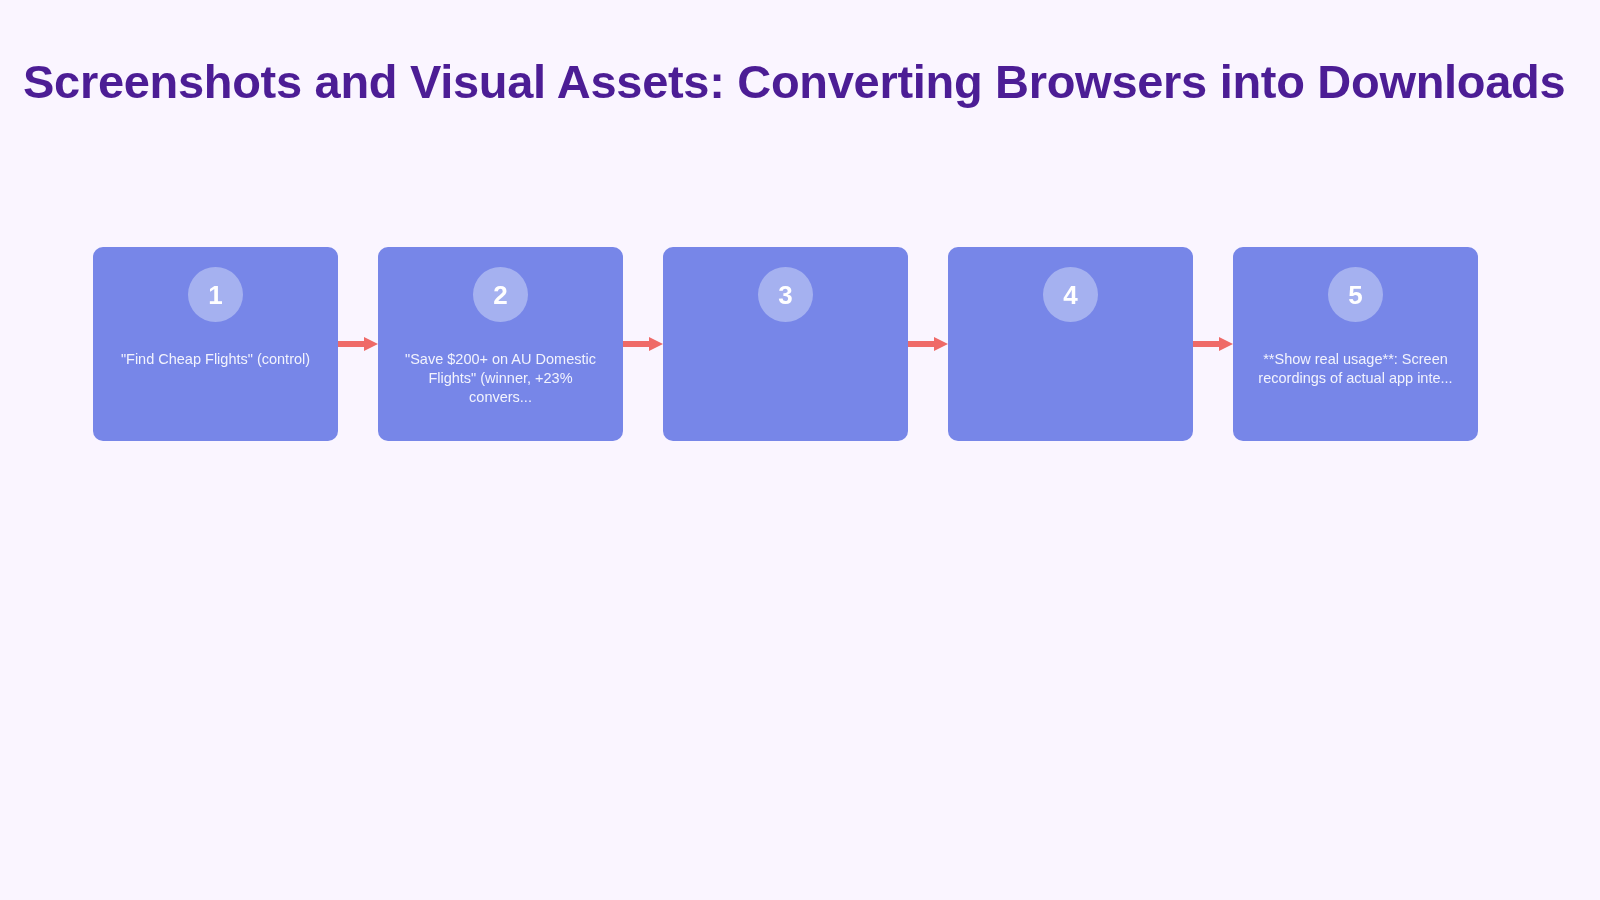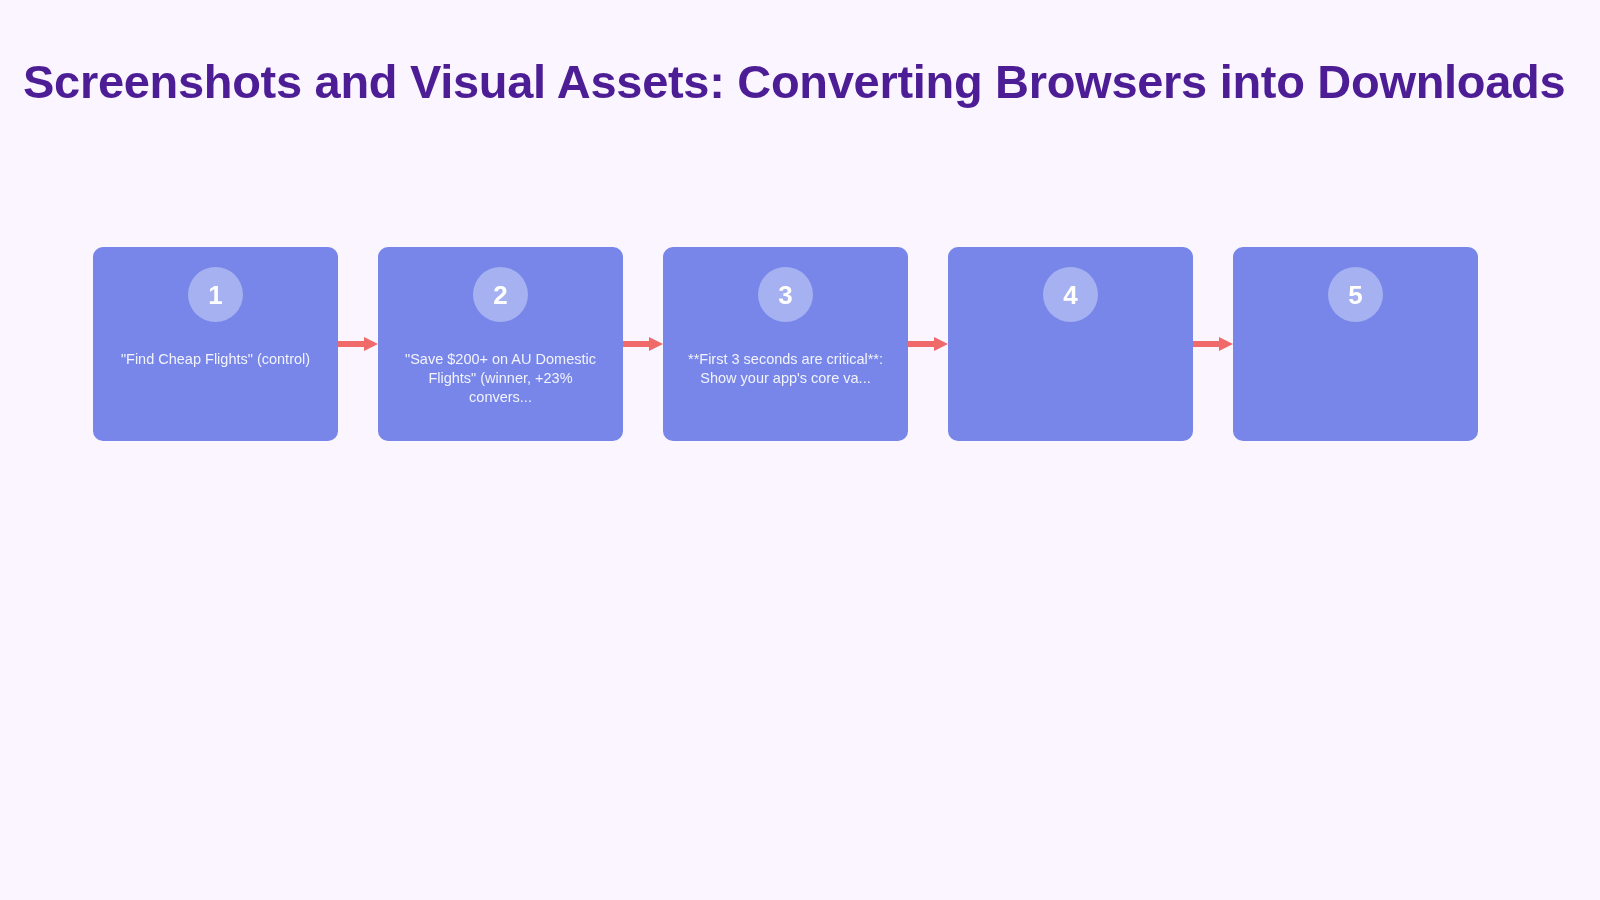--- a/index.html
+++ b/index.html
@@ -118,21 +118,20 @@
 
   <div class="connector">
     <svg viewBox="0 0 40 16">
       <line x1="0" y1="8" x2="28" y2="8" stroke="#ef6a68" stroke-width="6"></line>
       <polygon points="26,1 40,8 26,15" fill="#ef6a68"></polygon>
     </svg>
   </div>
 
   <div class="step-card">
     <div class="step-badge">3</div>
-    <div class="step-text">**First 3 seconds are critical**: Show your app's core va...</div>
   </div>
 
   <div class="connector">
     <svg viewBox="0 0 40 16">
       <line x1="0" y1="8" x2="28" y2="8" stroke="#ef6a68" stroke-width="6"></line>
       <polygon points="26,1 40,8 26,15" fill="#ef6a68"></polygon>
     </svg>
   </div>
 
   <div class="step-card">
@@ -141,15 +140,16 @@
 
   <div class="connector">
     <svg viewBox="0 0 40 16">
       <line x1="0" y1="8" x2="28" y2="8" stroke="#ef6a68" stroke-width="6"></line>
       <polygon points="26,1 40,8 26,15" fill="#ef6a68"></polygon>
     </svg>
   </div>
 
   <div class="step-card">
     <div class="step-badge">5</div>
+    <div class="step-text">**Show real usage**: Screen recordings of actual app inte...</div>
   </div>
 
 </div>
 
 </body></html>

